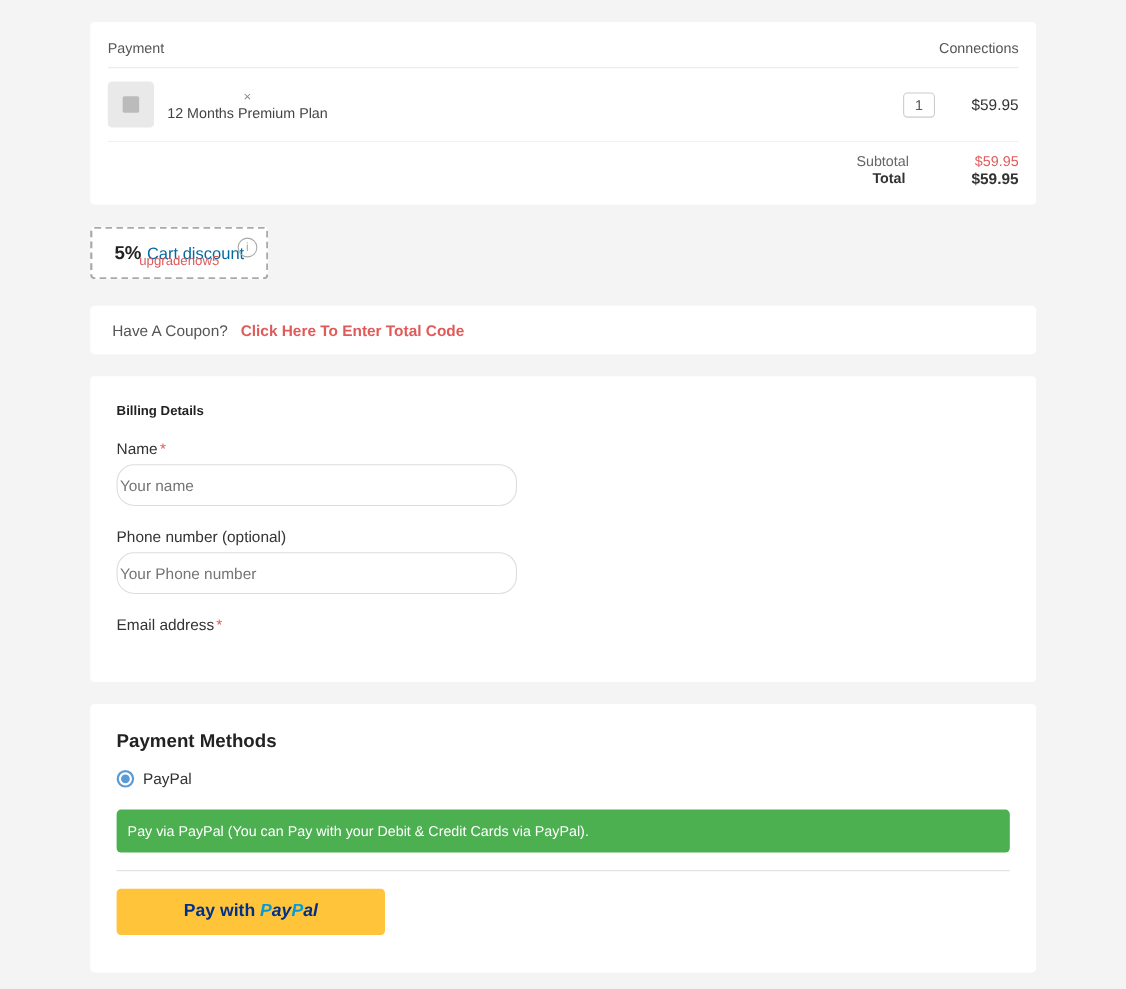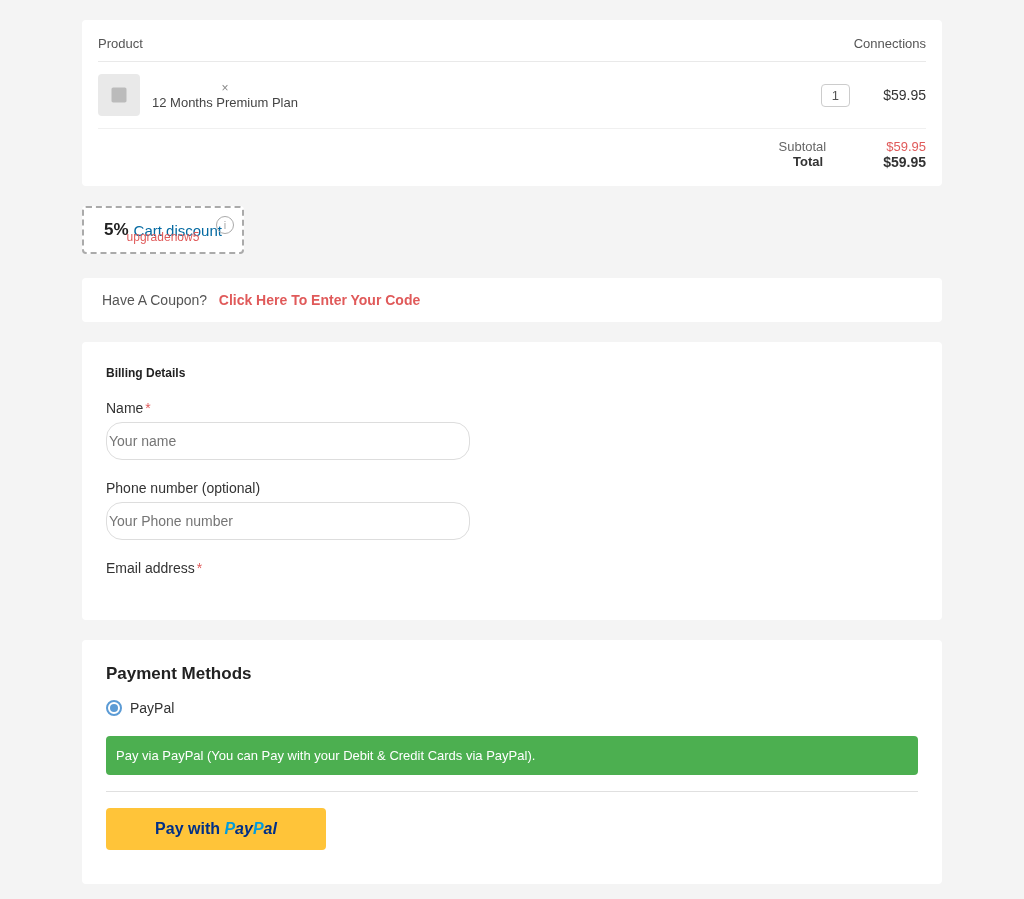--- a/index.html
+++ b/index.html
@@ -267,41 +267,41 @@
       font-size: 13px;
       margin-bottom: 16px;
     }
     .payment-divider {
       border: none;
       border-top: 1px solid #e0e0e0;
       margin: 16px 0;
     }
     .btn-paywith-paypal {
       display: block;
-      width: 220px;
+      width: 244px;
       background: #ffc439;
       border: none;
       border-radius: 4px;
       padding: 12px;
       font-size: 16px;
       font-weight: 700;
       color: #003087;
       cursor: pointer;
       text-align: center;
       margin-bottom: 10px;
     }
   </style>
 </head>
 <body>
 
 <div class="page-container">
 
   <div class="cart-section">
     <div class="cart-header">
-      <span>Product</span>
+      <span>Payment</span>
       <span>Connections</span>
     </div>
     <div class="cart-row">
       <div class="cart-product-info">
         <div class="product-image-placeholder">
           <svg viewBox="0 0 24 24">
             <path d="M21 19V5c0-1.1-.9-2-2-2H5c-1.1 0-2 .9-2 2v14c0 1.1.9 2 2 2h14c1.1 0 2-.9 2-2zm-8.5-5.5l-3 3.86L7 14l-3 4h16l-4.5-5.5z"></path>
           </svg>
         </div>
         <div class="product-name-block">
@@ -337,21 +337,21 @@
       </div>
       <div class="info-icon" style="position:absolute;top:8px;right:8px;">
         <span>i</span>
       </div>
     </div>
   </div>
 
   <div class="coupon-row">
     <span>Have A Coupon?</span>
     <span>&nbsp;</span>
-    <a class="coupon-link">Click Here To Enter Your Code</a>
+    <a class="coupon-link">Click Here To Enter Total Code</a>
   </div>
 
   <div class="billing-section">
     <div class="billing-title">Billing Details</div>
 
     <div class="form-group">
       <label class="form-label">
         <span>Name</span><span class="required-star">*</span>
       </label>
       <input class="form-input" type="text" placeholder="Your name" style="">

